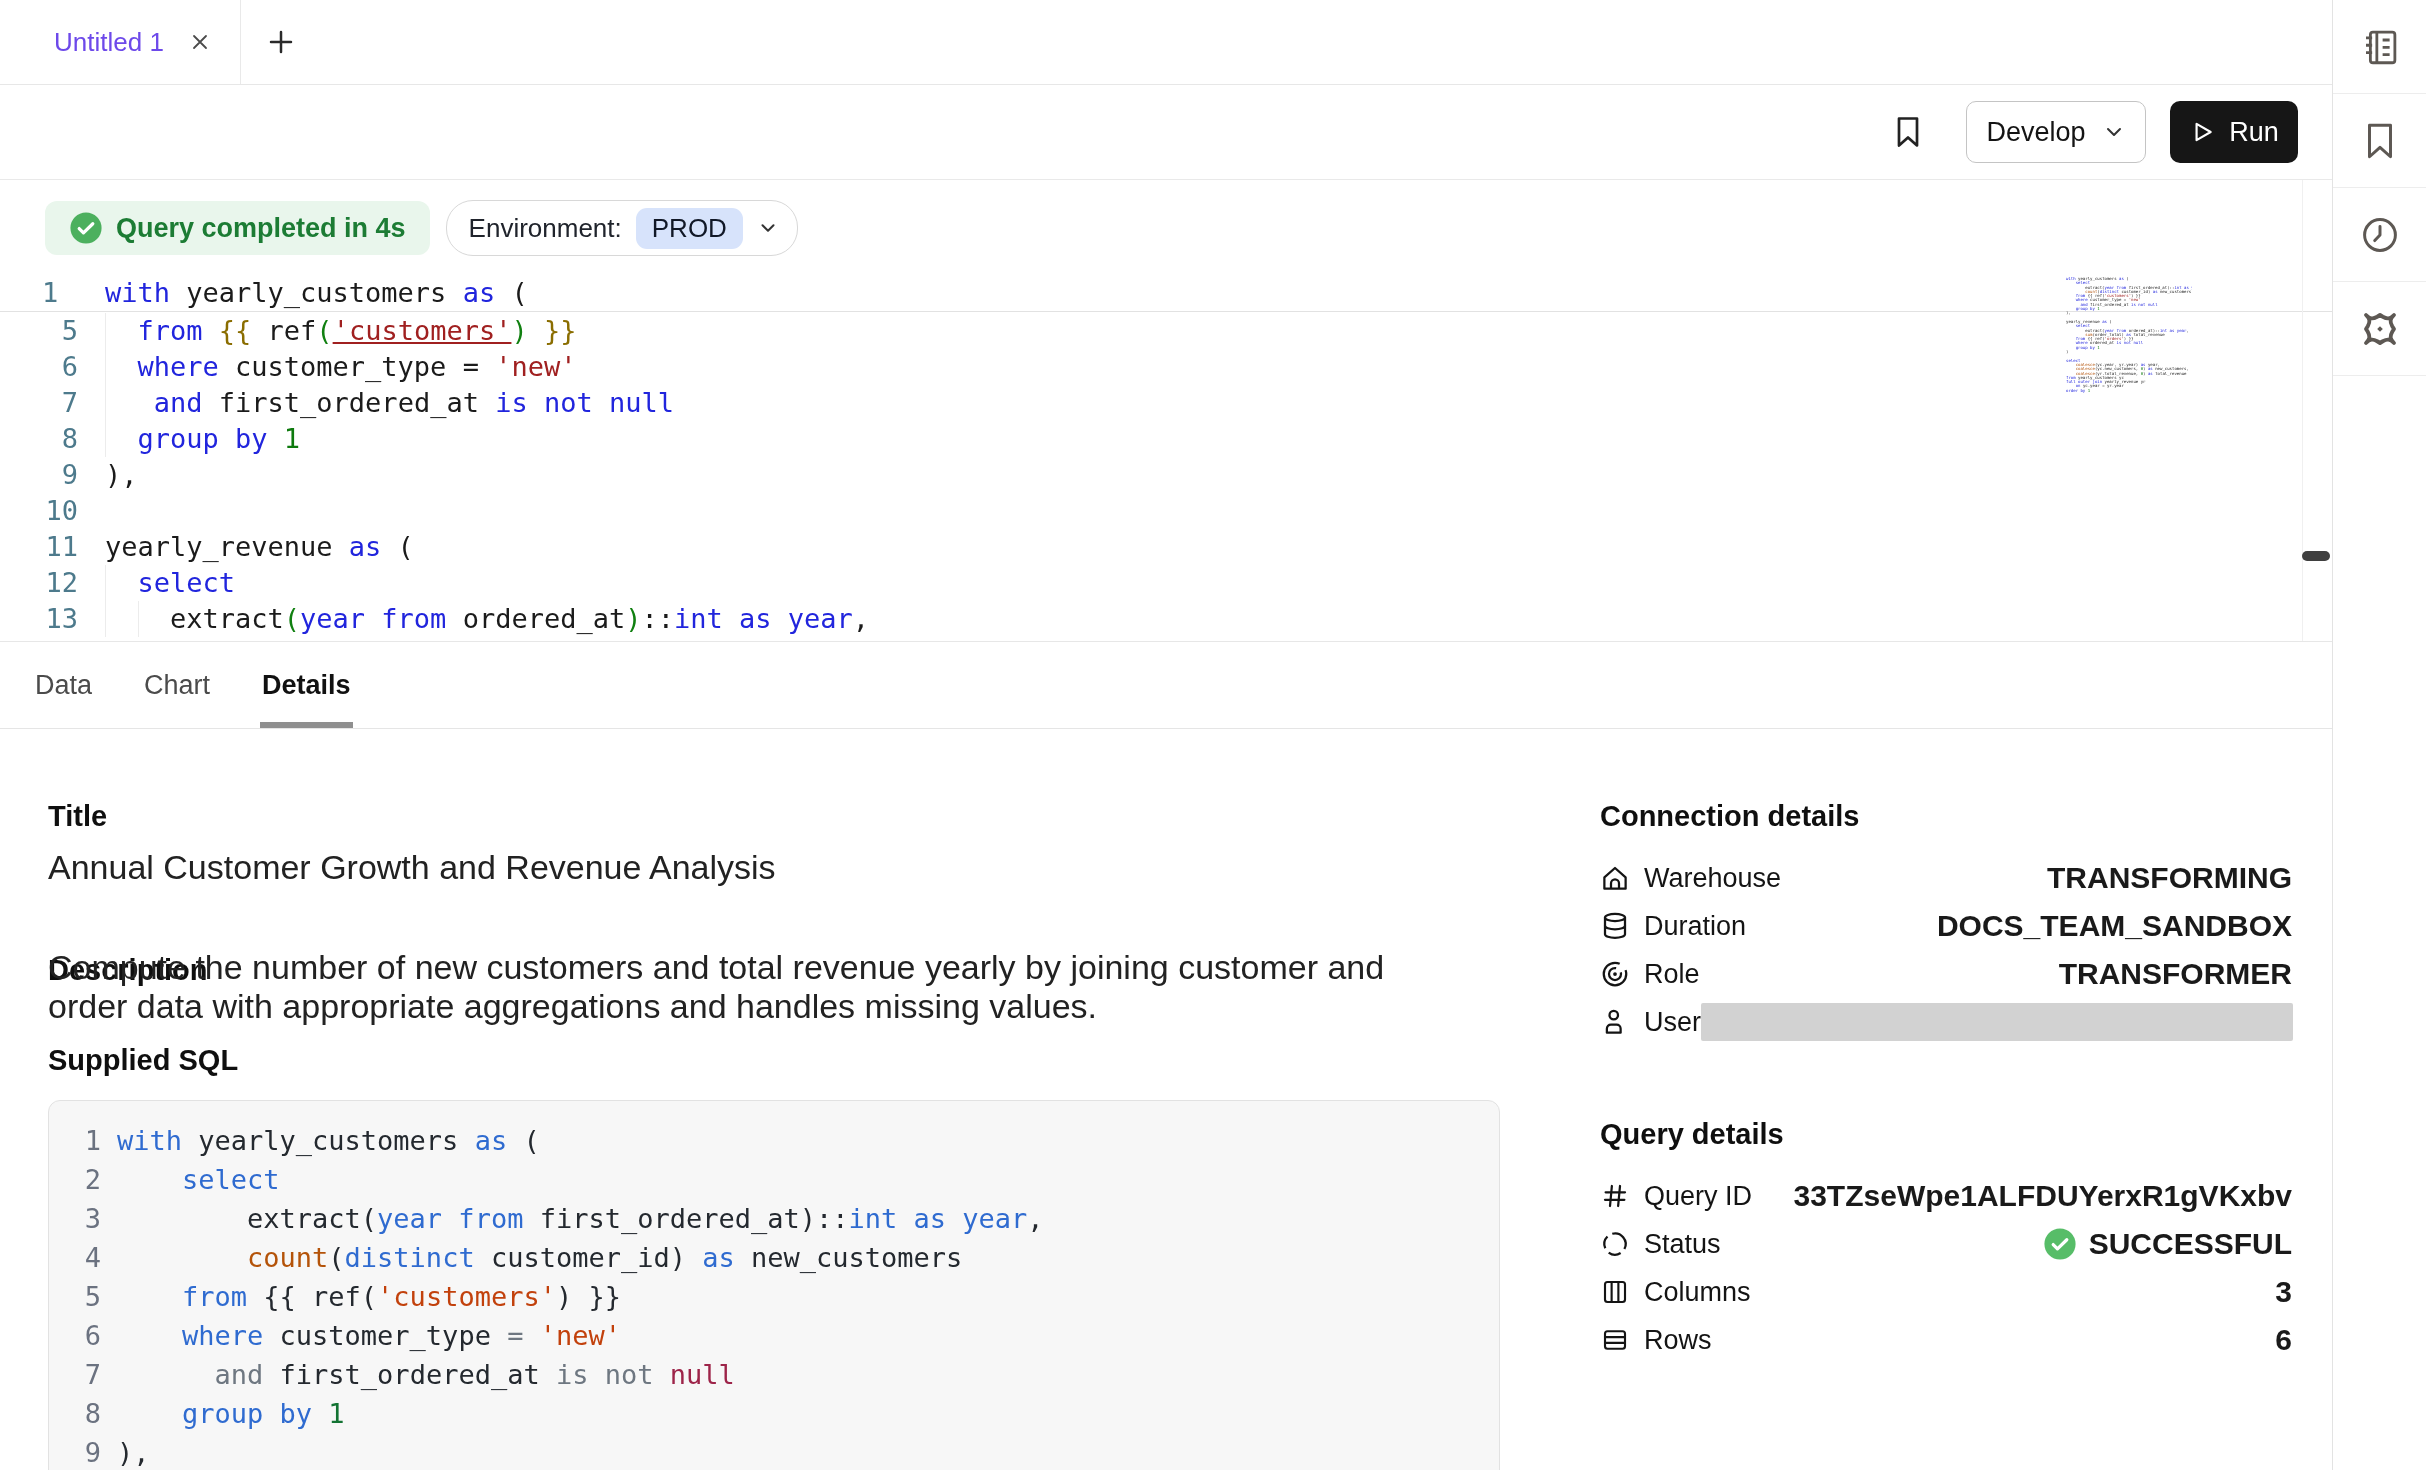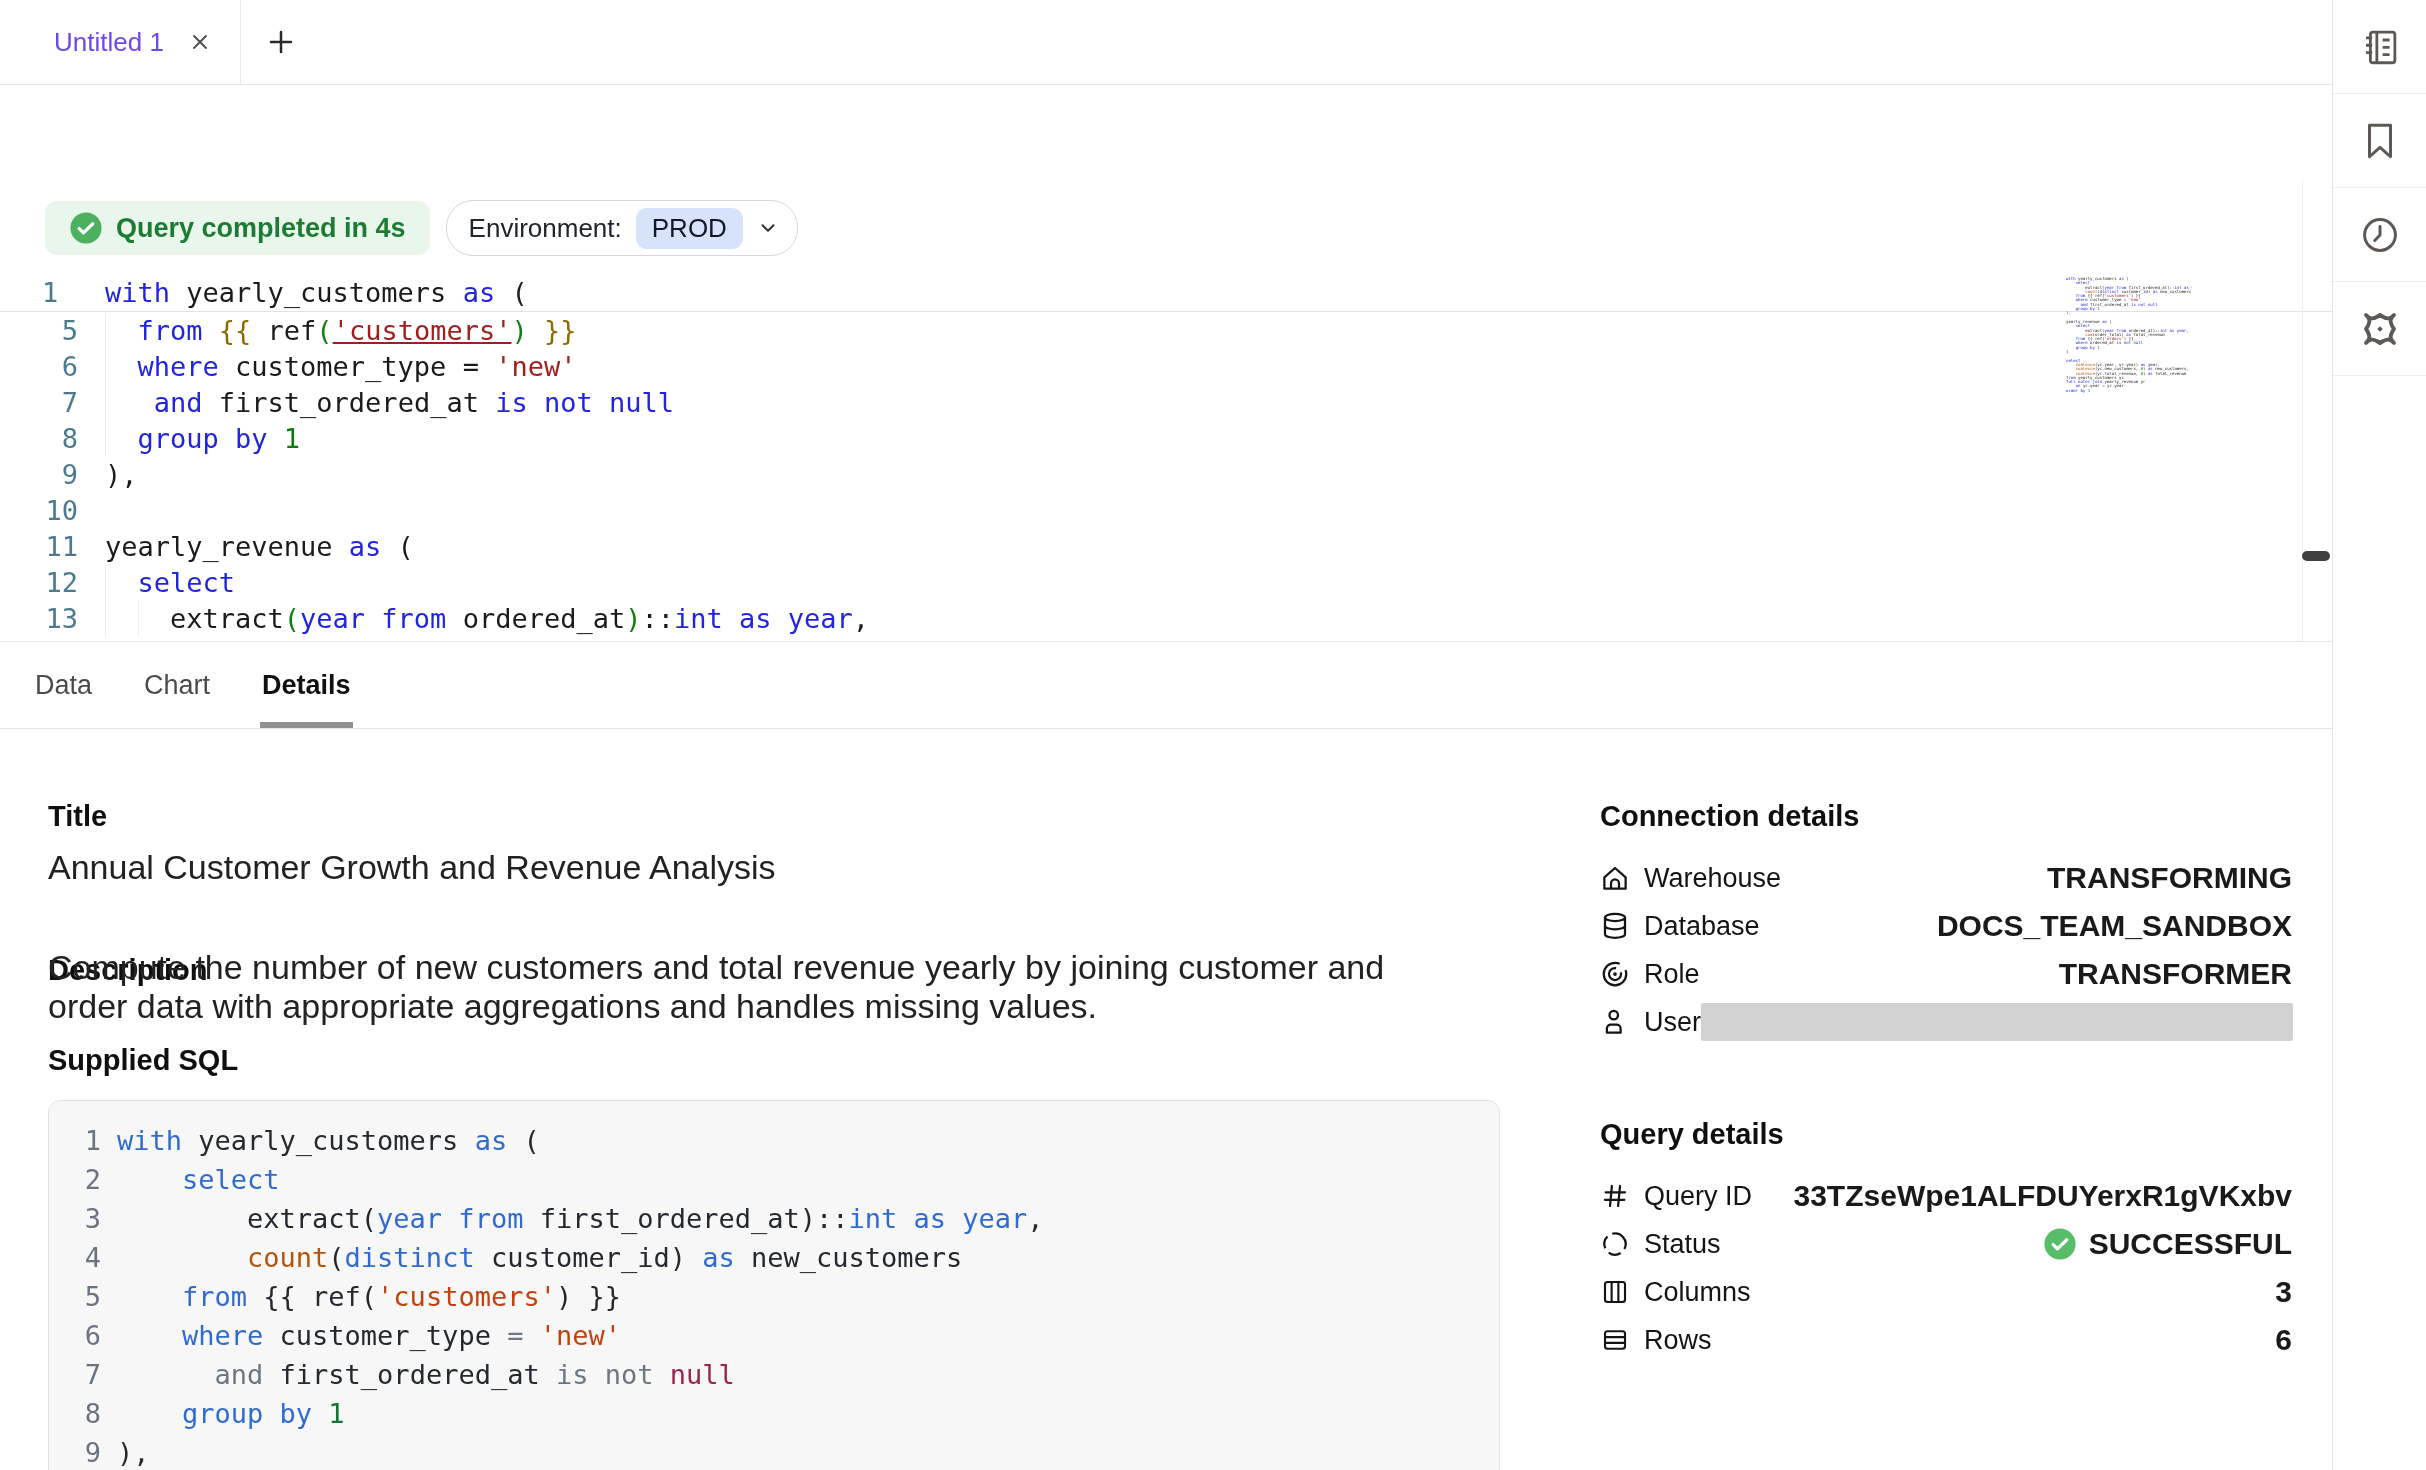--- a/index.html
+++ b/index.html
@@ -105,20 +105,43 @@
           </svg>
       </span>
     </div>
     <div class="new-tab">
       <svg width="30" height="30" viewBox="0 0 24 24" fill="none" stroke="currentColor" stroke-width="2" stroke-linecap="round">
           <path d="M12 4v16M4 12h16"></path>
         </svg>
     </div>
   </div>
 
+  <div id="toolbar">
+    <div class="icon-btn">
+      <svg viewBox="0 0 24 24" fill="none" stroke="currentColor" stroke-width="1.8" stroke-linejoin="round">
+          <path d="M6 3h12v18l-6-5.4L6 21z"></path>
+        </svg>
+    </div>
+    <div class="btn" id="develop-btn">
+      <span>Develop</span>
+      <span class="chev">
+        <svg viewBox="0 0 24 24" fill="none" stroke="currentColor" stroke-width="2" stroke-linecap="round" stroke-linejoin="round">
+            <path d="M6 9l6 6 6-6"></path>
+          </svg>
+      </span>
+    </div>
+    <div class="btn" id="run-btn">
+      <span class="play">
+        <svg viewBox="0 0 24 24" fill="none" stroke="currentColor" stroke-width="2" stroke-linejoin="round">
+            <path d="M7 4.5v15l13-7.5z"></path>
+          </svg>
+      </span>
+      <span>Run</span>
+    </div>
+  </div>
 
   <div id="statusbar">
     <div id="query-status-pill">
       <svg class="badge-check" width="29" height="29" viewBox="0 0 24 24">
           <circle cx="12" cy="12" r="11" fill="#4cb05e"></circle>
           <path d="M7.2 12.4l3 3L16.8 9" stroke="#fff" stroke-width="2.3" fill="none" stroke-linecap="round" stroke-linejoin="round"></path>
         </svg>
       <span>Query completed in 4s</span>
     </div>
     <div id="env-pill">
@@ -195,21 +218,21 @@
             </span>
           </div>
           <div class="d-row">
             <span class="ric">
               <svg viewBox="0 0 24 24" fill="none" stroke="currentColor" stroke-width="1.8">
                 <ellipse cx="12" cy="5.2" rx="8" ry="2.9"></ellipse>
                 <path d="M4 5.2v6.6c0 1.6 3.6 2.9 8 2.9s8-1.3 8-2.9V5.2"></path>
                 <path d="M4 11.8v6.8c0 1.6 3.6 2.9 8 2.9s8-1.3 8-2.9v-6.8"></path>
               </svg>
             </span>
-            <span class="rlabel">Database</span>
+            <span class="rlabel">Duration</span>
             <span class="rval">
               <span>DOCS_TEAM_SANDBOX</span>
             </span>
           </div>
           <div class="d-row">
             <span class="ric">
               <svg viewBox="0 0 24 24" fill="none" stroke="currentColor" stroke-width="1.8">
                 <circle cx="12" cy="12" r="9" stroke-dasharray="46 7"></circle>
                 <circle cx="12" cy="12" r="4.8" stroke-dasharray="23 5"></circle>
                 <circle cx="12" cy="12" r="1.5" fill="currentColor" stroke="none"></circle>

